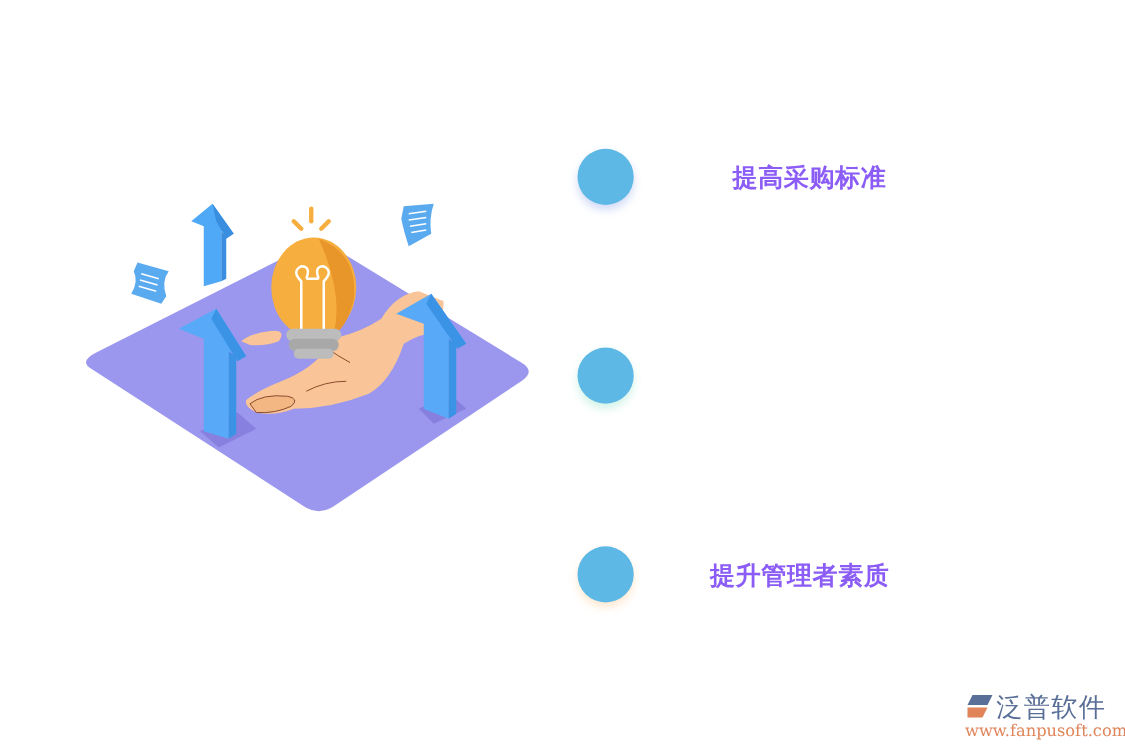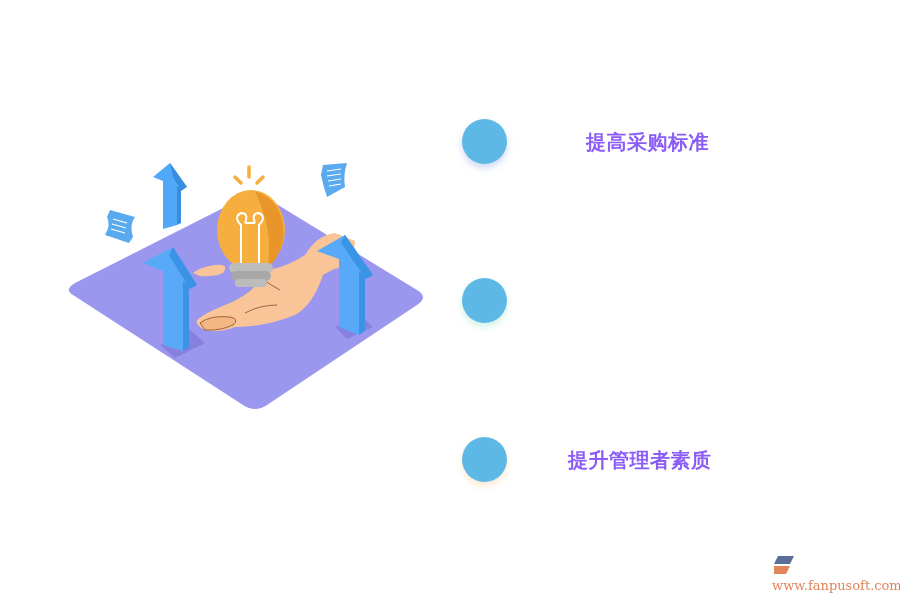--- a/index.html
+++ b/index.html
@@ -110,14 +110,15 @@
 <div class="list-item" style="top:437px;">
   <div class="bullet s3"></div>
   <div class="label" style="left:106px;">提升管理者素质</div>
 </div>
 
 <div class="logo">
   <svg style="position:absolute;left:2px;top:4px;" width="24" height="22" viewBox="0 0 24 22">
     <path d="M6 2 L22 2 L18 10 L2 10 Z" fill="#5a6f98"></path>
     <path d="M2 12 L18 12 L14 20 L2 20 Z" fill="#e0845a"></path>
   </svg>
+  <div class="logo-text">泛普软件</div>
   <div class="logo-url">www.fanpusoft.com</div>
 </div>
 
 </body></html>

